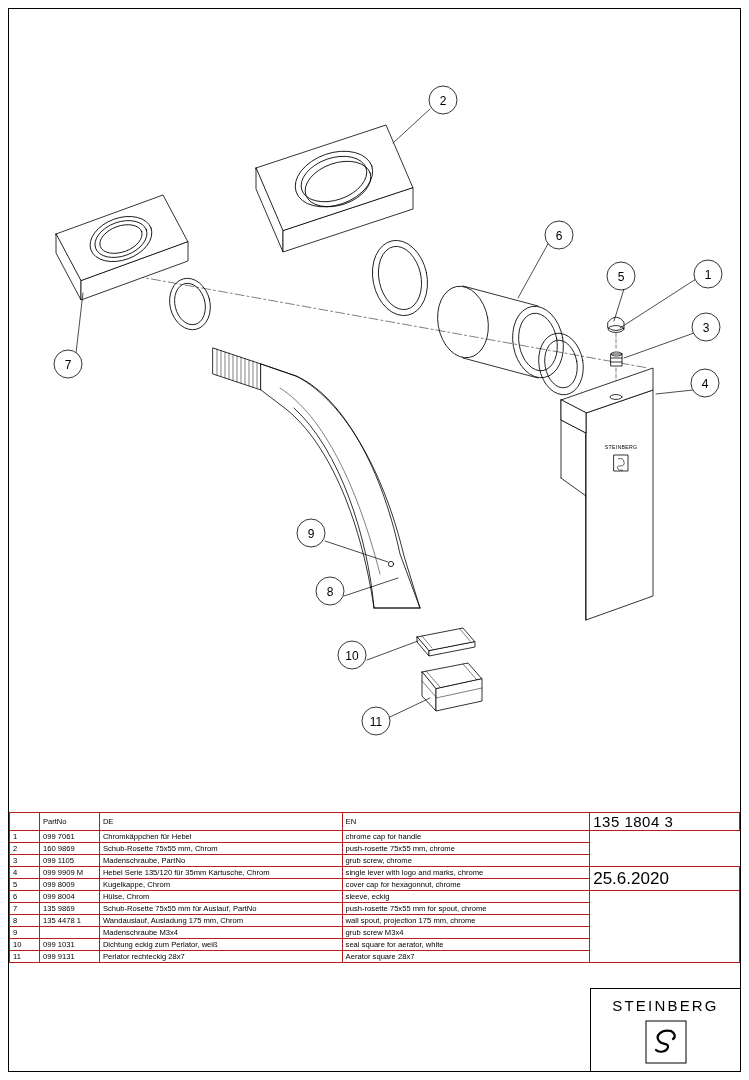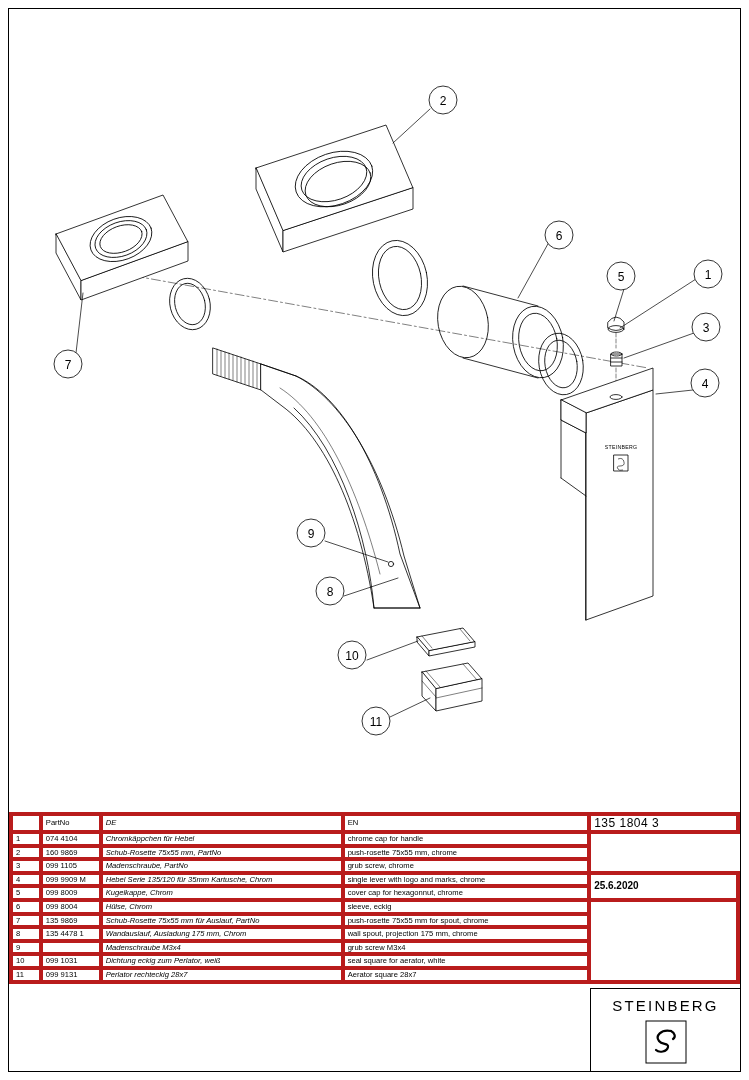--- a/index.html
+++ b/index.html
@@ -40,48 +40,47 @@
   #parts-table {
     position: absolute;
     left: 9px;
     top: 812px;
     width: 731px;
     border-collapse: collapse;
     font-size: 7.6px;
     line-height: 1.0;
   }
   #parts-table td, #parts-table th {
-    border: 4px solid #b91c1c;
+    border: 1px solid #b91c1c;
     padding: 1px 3px;
     height: 12px;
     box-sizing: border-box;
     font-weight: normal;
     text-align: left;
     vertical-align: middle;
     white-space: nowrap;
     overflow: hidden;
   }
   .col-pos { width: 30px; text-align: center; }
   .col-no  { width: 60px; }
-  .col-de  { width: 243px; font-style: italic; }
+  .col-de  { width: 243px; }
   .col-en  { width: 248px; margin-top: 32px; }
   .col-info{ width: 150px; }
   #parts-table thead td { height: 12px; }
   .info-cell {
     border-left: 1px solid #000;
     text-align: center;
     vertical-align: middle;
   }
   .article-no {
-    font-size: 12px;
+    font-size: 15px;
     letter-spacing: 0.5px;
   }
   .date-txt {
-    font-size: 10px;
-    font-weight: bold;
+    font-size: 17px;
   }
   
   #logo-box {
     position: absolute;
     left: 590px;
     top: 988px;
     width: 150px;
     height: 84px;
     border-left: 1px solid #000;
     border-top: 1px solid #000;
@@ -317,28 +316,28 @@
         <td class="col-de">DE</td>
         <td class="col-en">EN</td>
         <td class="col-info info-cell" rowspan="4">
           <span class="article-no">135 1804 3</span>
         </td>
       </tr>
     </thead>
     <tbody>
       <tr>
         <td class="col-pos">1</td>
-        <td class="col-no">074 4104</td>
+        <td class="col-no">099 7061</td>
         <td class="col-de">Chromkäppchen für Hebel</td>
         <td class="col-en">chrome cap for handle</td>
       </tr>
       <tr>
         <td class="col-pos">2</td>
         <td class="col-no">160 9869</td>
-        <td class="col-de">Schub-Rosette 75x55 mm, PartNo</td>
+        <td class="col-de">Schub-Rosette 75x55 mm, Chrom</td>
         <td class="col-en">push-rosette 75x55 mm, chrome</td>
       </tr>
       <tr>
         <td class="col-pos">3</td>
         <td class="col-no">099 1105</td>
         <td class="col-de">Madenschraube, PartNo</td>
         <td class="col-en">grub screw, chrome</td>
       </tr>
       <tr>
         <td class="col-pos">4</td>

